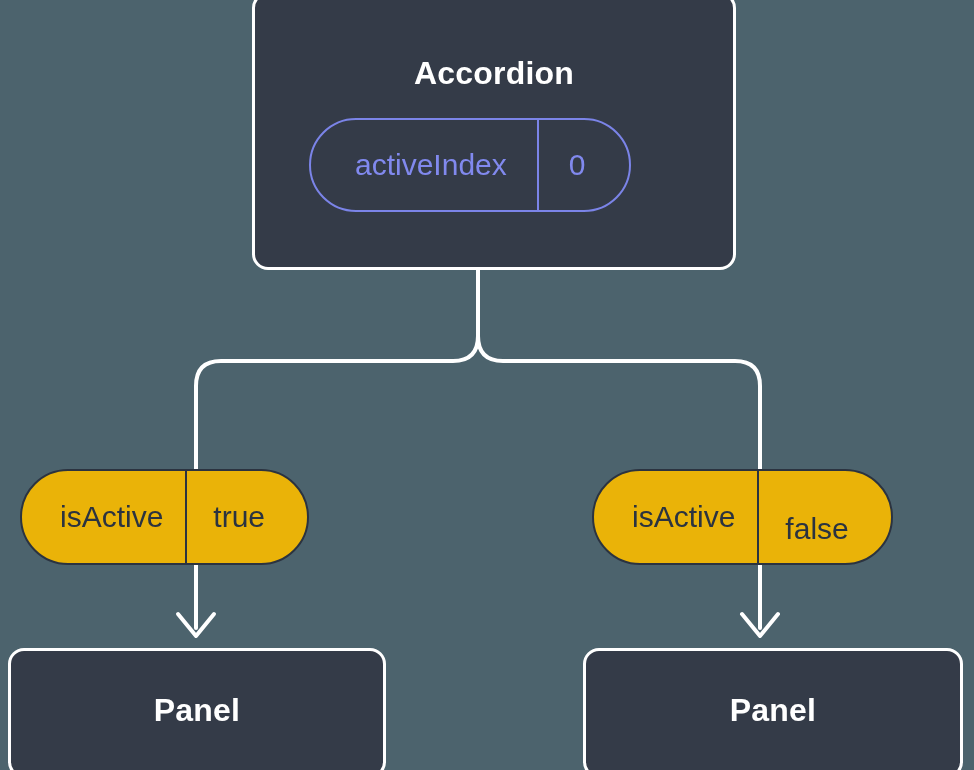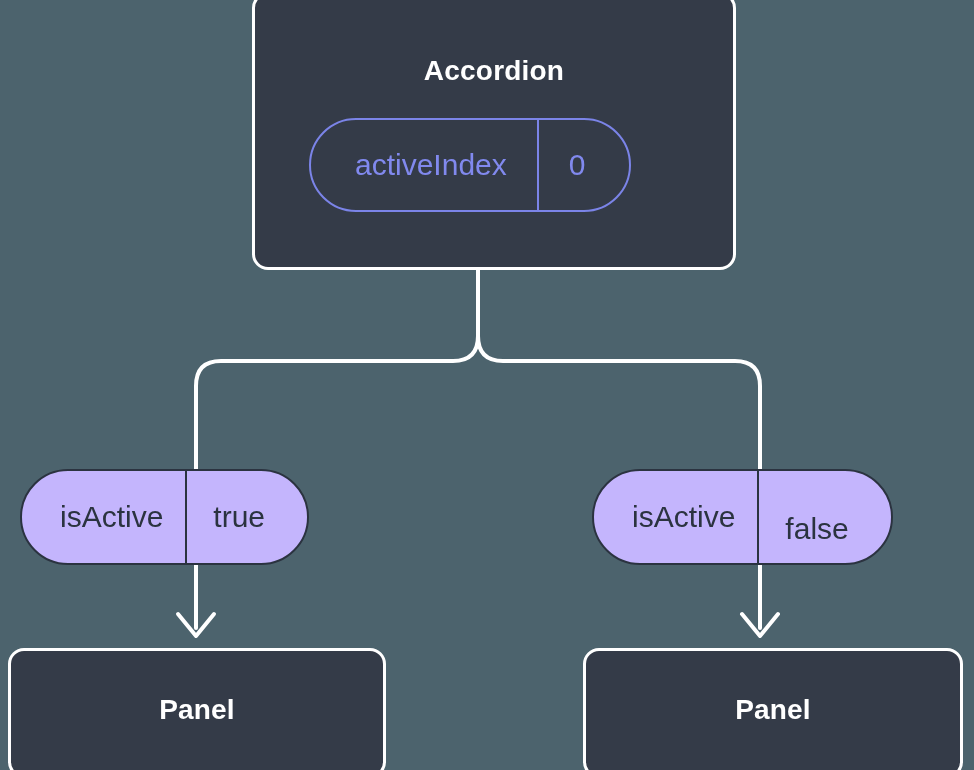--- a/index.html
+++ b/index.html
@@ -30,21 +30,21 @@
     background: #343b48;
     border: 3px solid #ffffff;
     border-radius: 16px;
     box-sizing: border-box;
     display: flex;
     flex-direction: column;
     align-items: center;
   }
   .node-title {
     color: #ffffff;
-    font-size: 28px;
+    font-size: 32px;
     font-weight: 700;
     letter-spacing: 0.2px;
     line-height: 1;
     white-space: nowrap;
   }
 
   #node-accordion {
     left: 252px;
     top: -8px;
     width: 484px;
@@ -101,21 +101,21 @@
     left: 309px;
     top: 118px;
     height: 94px;
   }
 
   
   .pill-filled {
     position: absolute;
     display: flex;
     align-items: stretch;
-    background: #c4b5fd;
+    background: #eab308;
     border: 2px solid #2b3340;
     border-radius: 999px;
     box-sizing: border-box;
     overflow: hidden;
     height: 96px;
   }
   .pill-filled .pill-key,
   .pill-filled .pill-val {
     display: flex;
     align-items: center;

